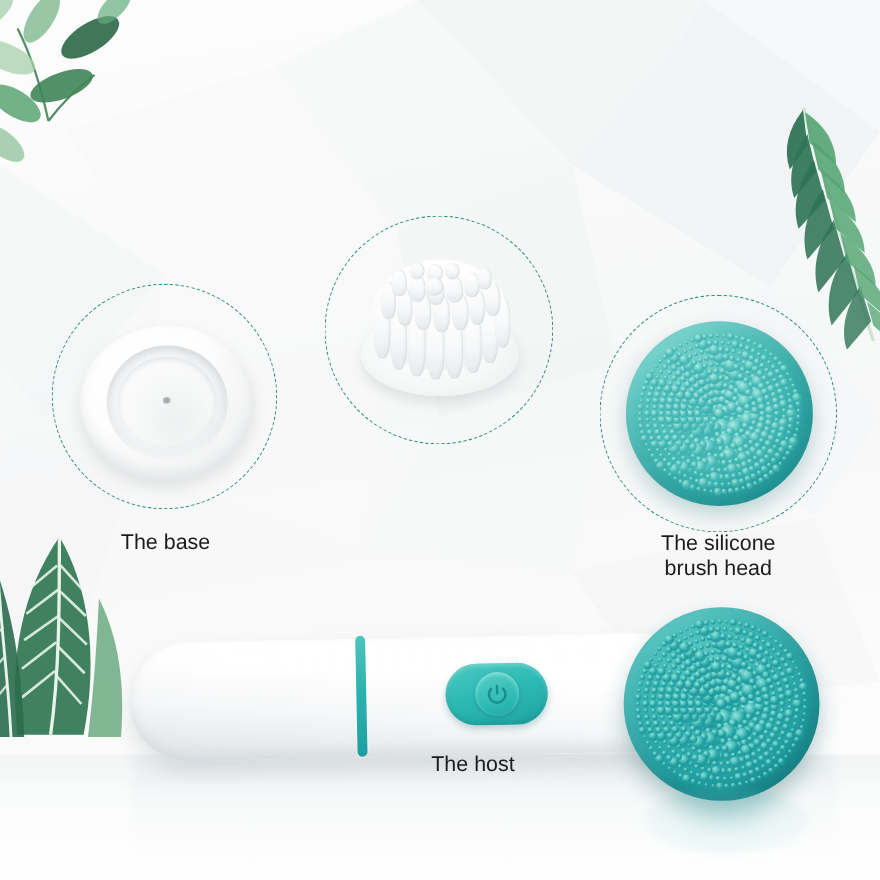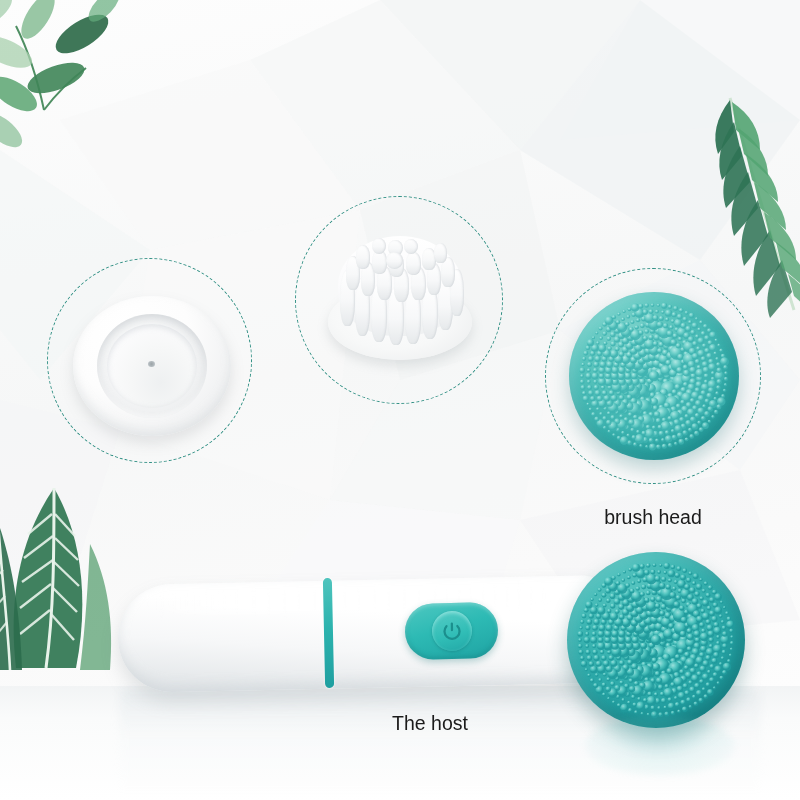--- a/index.html
+++ b/index.html
@@ -247,20 +247,21 @@
   <div class="dcircle" style="left:295px;top:196px;width:208px;height:208px;"></div>
 
   <div class="dcircle" style="left:545px;top:268px;width:216px;height:216px;"></div>
 
   <div id="base-art">
     <div id="base-outer"></div>
     <div id="base-rim"></div>
     <div id="base-dish"></div>
     <div id="base-dot"></div>
   </div>
+  <div class="cap" style="left:48px;top:482px;width:205px;">The base</div>
 
   <div id="pbt-art">
     <div id="pbt-disc"></div>
     <div id="pbt-body">
 
       <div class="tuft" style="left:2px;top:34px;width:15px;height:56px;"></div>
       <div class="tuft" style="left:17px;top:42px;width:15px;height:58px;"></div>
       <div class="tuft" style="left:33px;top:48px;width:16px;height:58px;"></div>
       <div class="tuft" style="left:50px;top:51px;width:16px;height:58px;"></div>
       <div class="tuft" style="left:67px;top:51px;width:16px;height:57px;"></div>
@@ -759,20 +760,21 @@
           <circle cx="149.87" cy="53.23" r="1.63" opacity="0.83"></circle>
           <circle cx="152.20" cy="58.54" r="1.96" opacity="0.83"></circle>
           <circle cx="154.08" cy="64.02" r="2.38" opacity="0.83"></circle>
           <circle cx="155.51" cy="69.63" r="4.41" opacity="0.83"></circle>
           <circle cx="156.46" cy="75.34" r="2.24" opacity="0.83"></circle>
           <circle cx="156.94" cy="81.11" r="1.81" opacity="0.83"></circle>
           <circle cx="85" cy="84" r="5.2" opacity=".95"></circle>
         </g>
     </svg>
   </div>
+  <div class="cap" style="left:545px;top:483px;width:216px;">The silicone</div>
   <div class="cap" style="left:545px;top:506px;width:216px;">brush head</div>
 
   <div id="surface"></div>
   <div id="reflection"></div>
 
   <div id="handle">
     <div id="handle-body"></div>
     <div id="handle-gloss"></div>
     <div id="accent"></div>
     <div id="power">
@@ -1256,15 +1258,15 @@
           <circle cx="161.92" cy="66.91" r="2.38" opacity="0.83"></circle>
           <circle cx="163.42" cy="72.83" r="4.41" opacity="0.83"></circle>
           <circle cx="164.43" cy="78.86" r="2.24" opacity="0.83"></circle>
           <circle cx="164.94" cy="84.95" r="1.81" opacity="0.83"></circle>
           <circle cx="89" cy="88" r="5.2" opacity=".95"></circle>
         </g>
     </svg>
   </div>
   <div id="sil-host-refl"></div>
 
-  <div class="cap" style="left:330px;top:712px;width:200px;text-align:center;">The host</div>
+  <div class="cap" style="left:330px;top:684px;width:200px;text-align:center;">The host</div>
 
 </div>
 
 </body></html>

